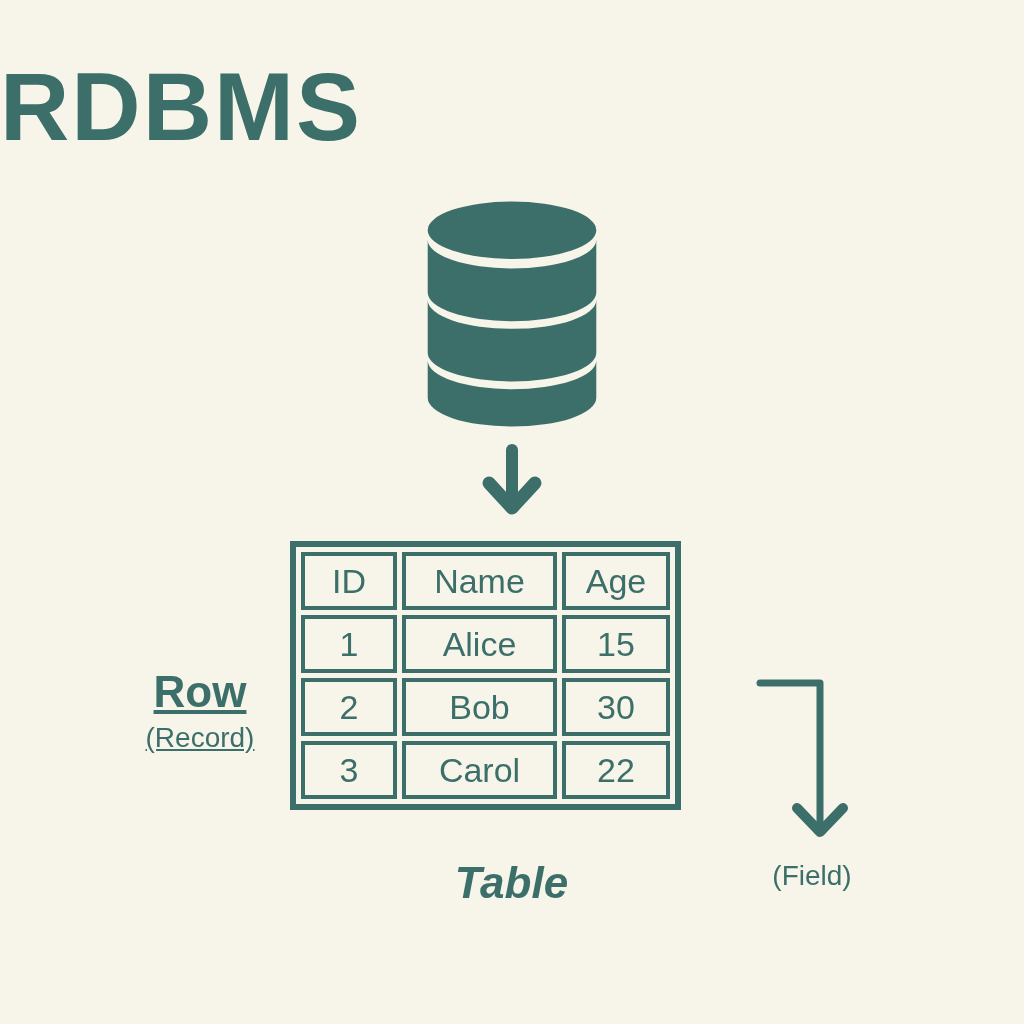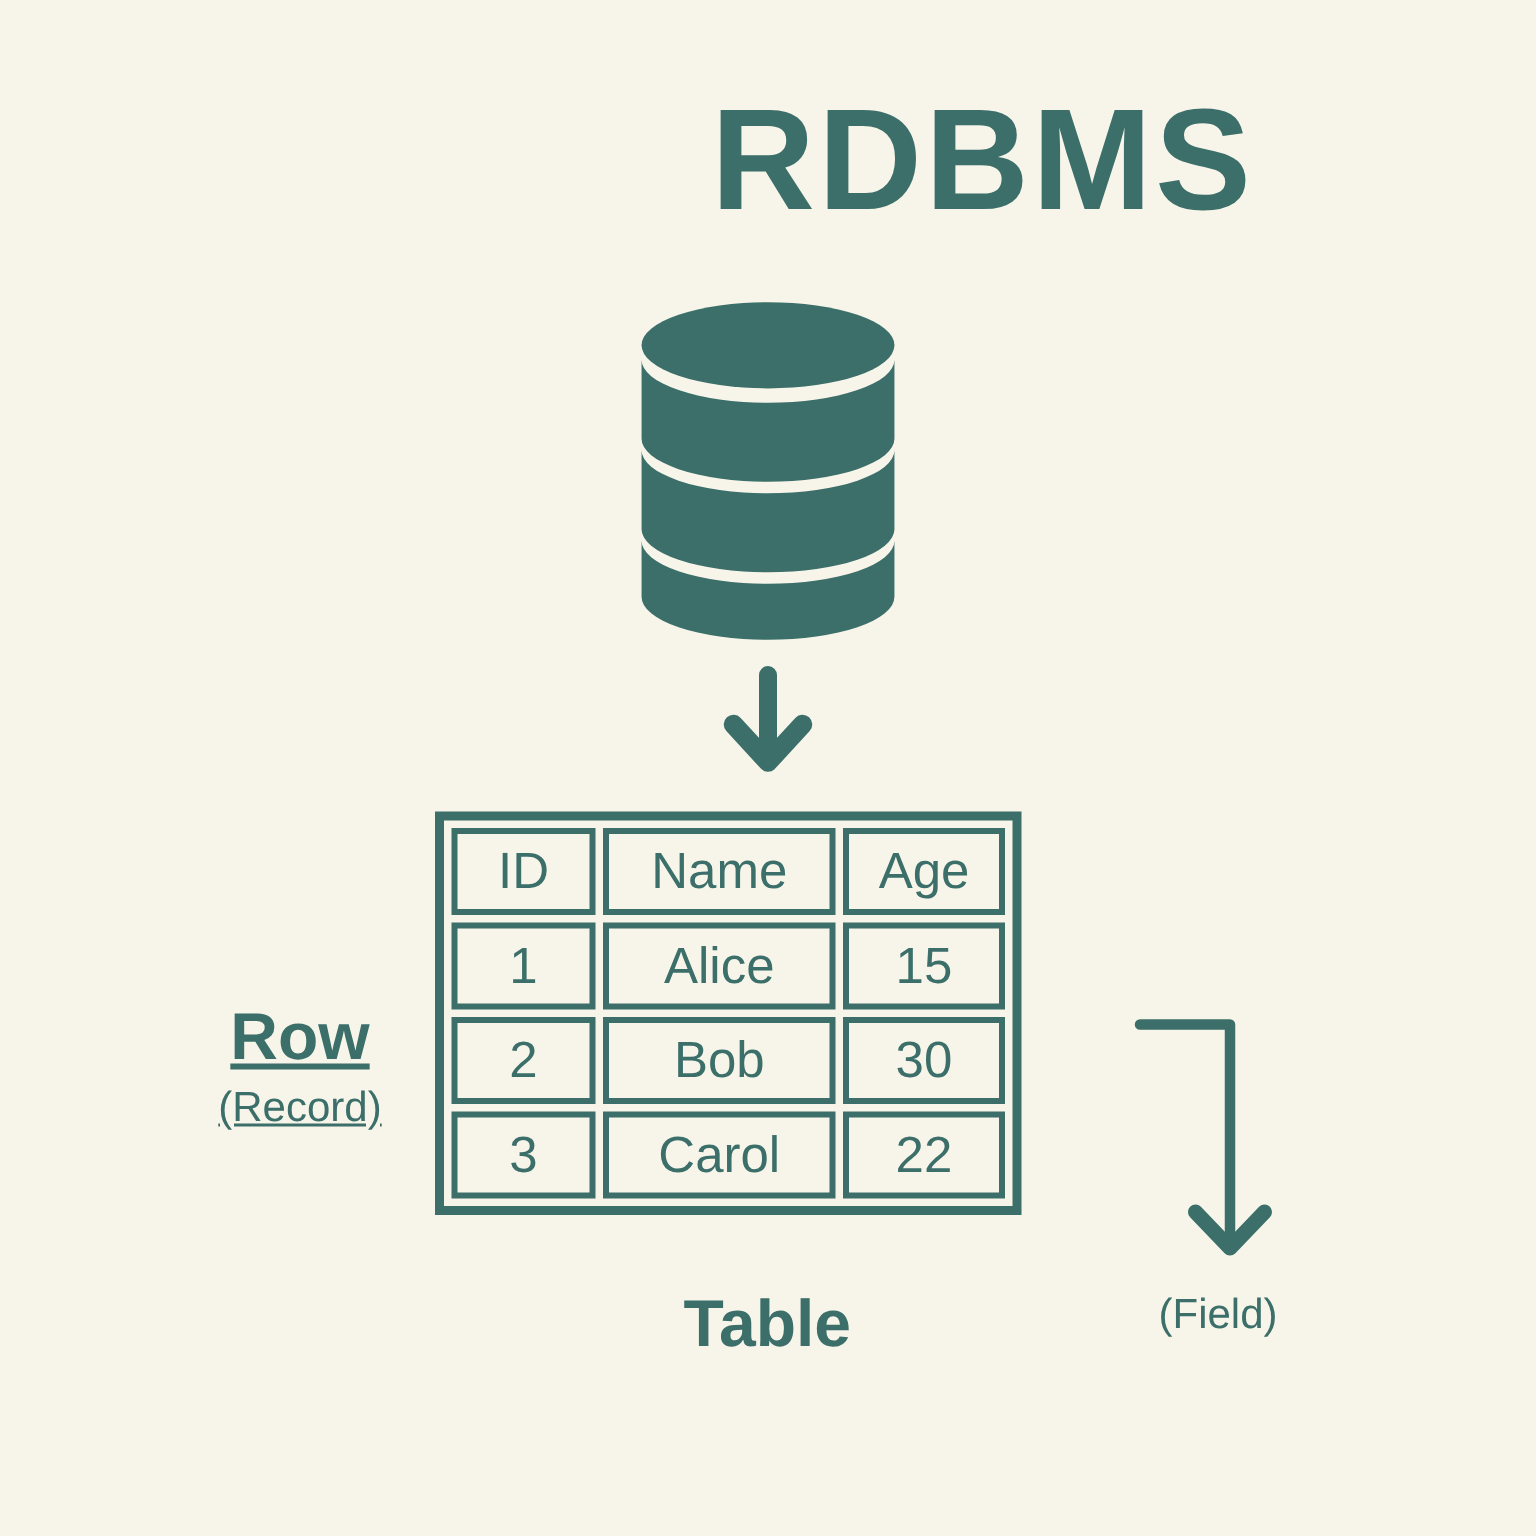--- a/index.html
+++ b/index.html
@@ -13,21 +13,21 @@
     background: var(--bg);
     color: var(--accent);
     position: relative;
     overflow: hidden;
   }
   .canvas { position: absolute; inset: 0; }
 
   .title {
     position: absolute;
     left: 0; top: 52px; width: 836px;
-    text-align: right;
+    text-align: left;
     font-size: 96px;
     font-weight: bold;
     letter-spacing: 2px;
     color: var(--accent);
   }
 
   .db-icon { position: absolute; left: 421px; top: 199px; width: 182px; height: 230px; color: var(--accent); }
   .down-arrow { position: absolute; left: 481px; top: 443px; width: 62px; height: 78px; color: var(--accent); }
   .elbow-arrow { position: absolute; left: 752px; top: 675px; width: 104px; height: 168px; color: var(--accent); }
 
@@ -54,21 +54,21 @@
 
   .side-label {
     position: absolute;
     text-align: center;
     color: var(--accent);
   }
   .side-label .main { font-size: 44px; font-weight: bold; line-height: 48px; }
   .side-label .sub  { font-size: 28px; font-weight: normal; line-height: 44px; }
 
   .row-label    { left: 85px;  top: 668px; width: 230px; text-decoration: underline; }
-  .table-label  { left: 290px; top: 858px; width: 443px; font-size: 44px; font-weight: bold; }
+  .table-label  { left: 290px; top: 858px; width: 443px; font-size: 44px; font-weight: bold; font-style: italic; }
   .column-label { left: 700px; top: 854px; width: 224px; }
 </style>
 </head>
 <body>
 
 <div class="canvas">
 
   <div class="title">RDBMS</div>
 
   <svg class="db-icon" viewBox="0 0 190 235" xmlns="http://www.w3.org/2000/svg" aria-hidden="true">

